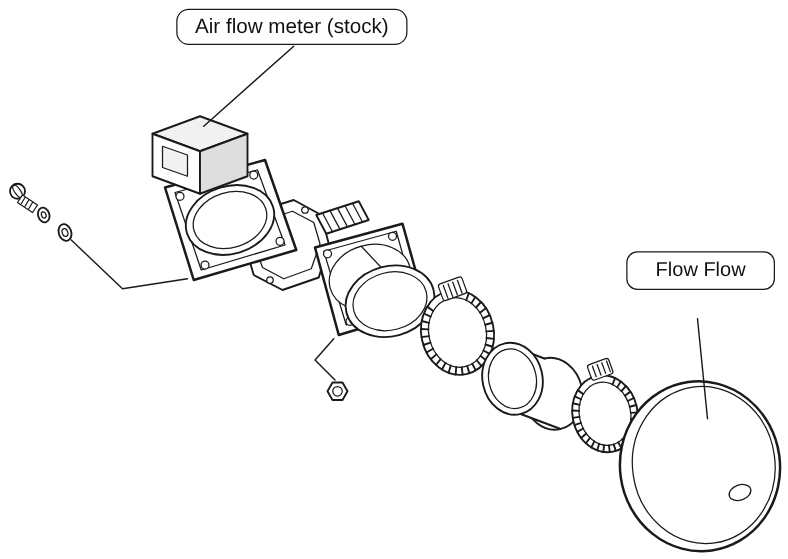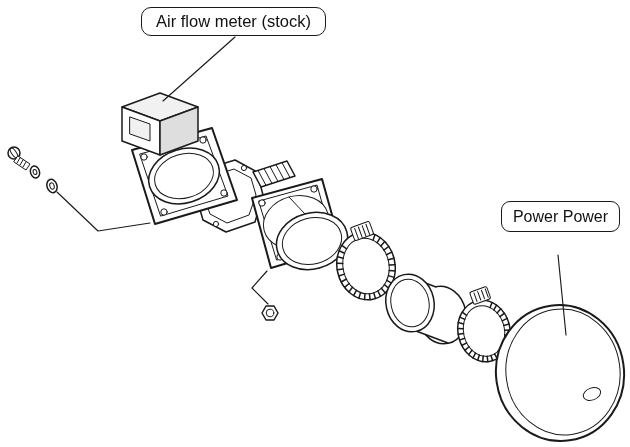--- a/index.html
+++ b/index.html
@@ -206,16 +206,16 @@
 
     <line class="ld" x1="235" y1="37" x2="163" y2="101"></line>
     <line class="ld" x1="558" y1="255" x2="566" y2="335"></line>
   </svg>
 
   <div class="callout c1">
     <span>Air flow meter (stock)</span>
   </div>
 
   <div class="callout c2">
-    <div>Power Power</div>
+    <div>Flow Flow</div>
   </div>
 
 </div>
 
 </body></html>

